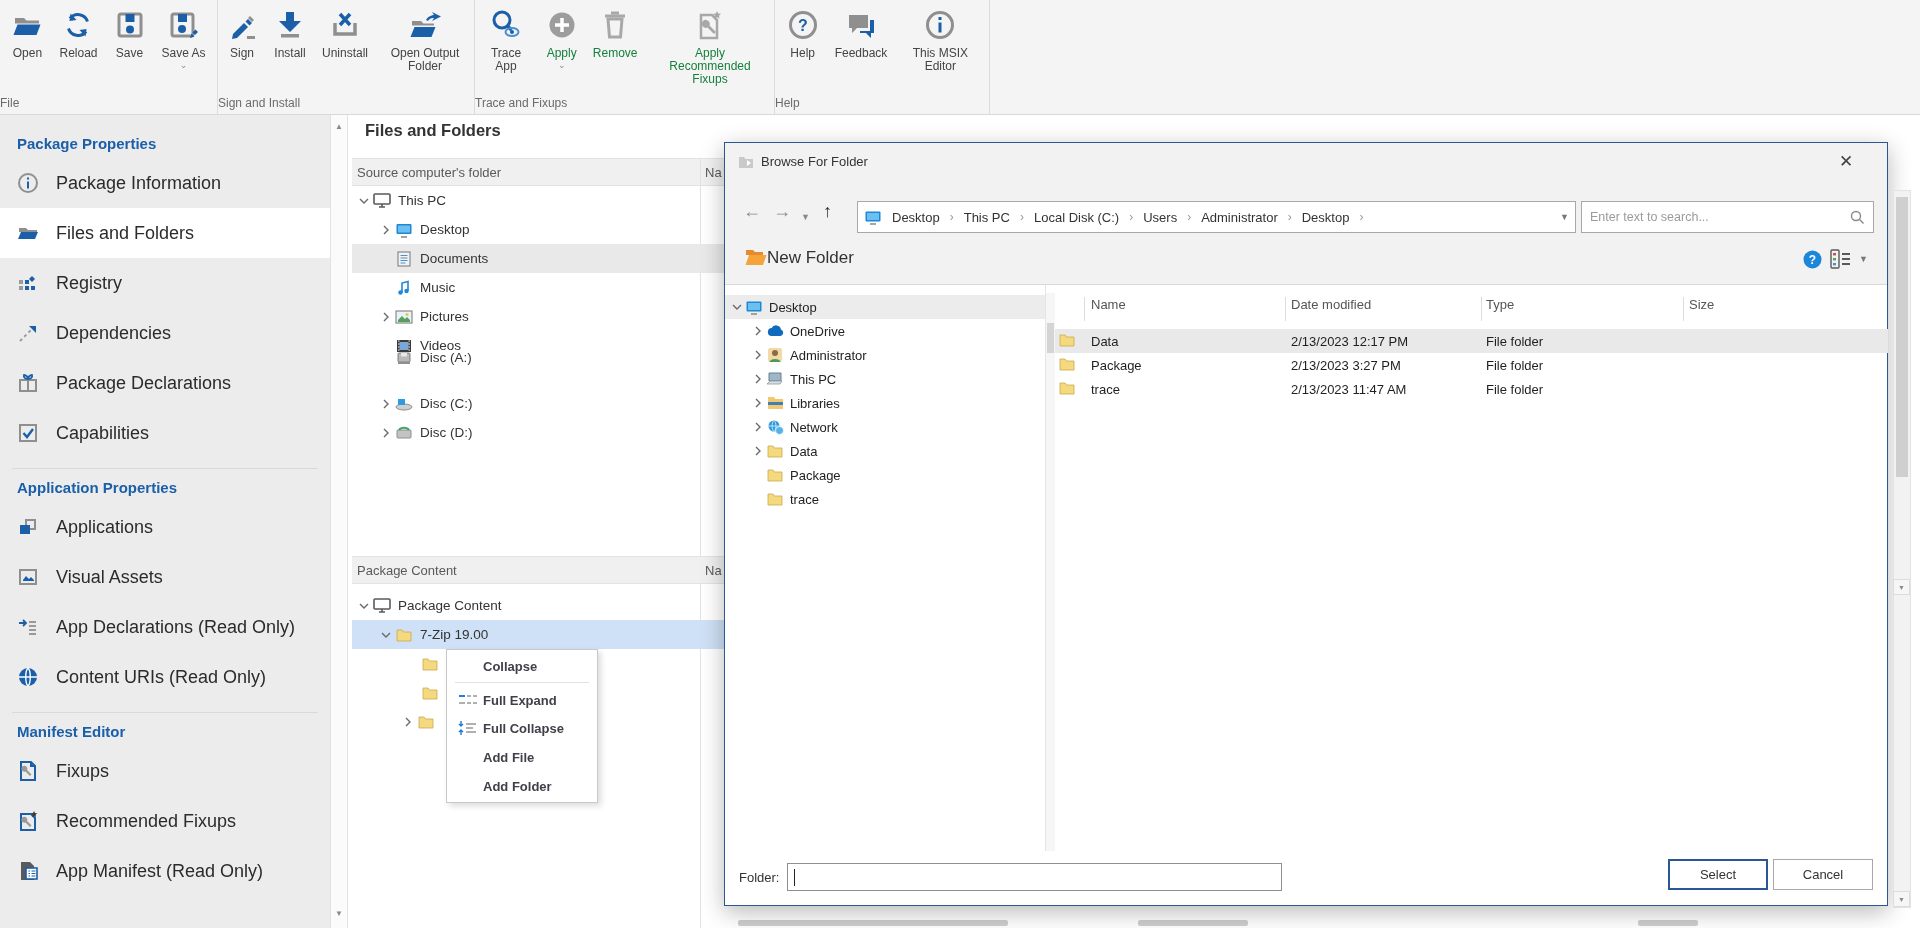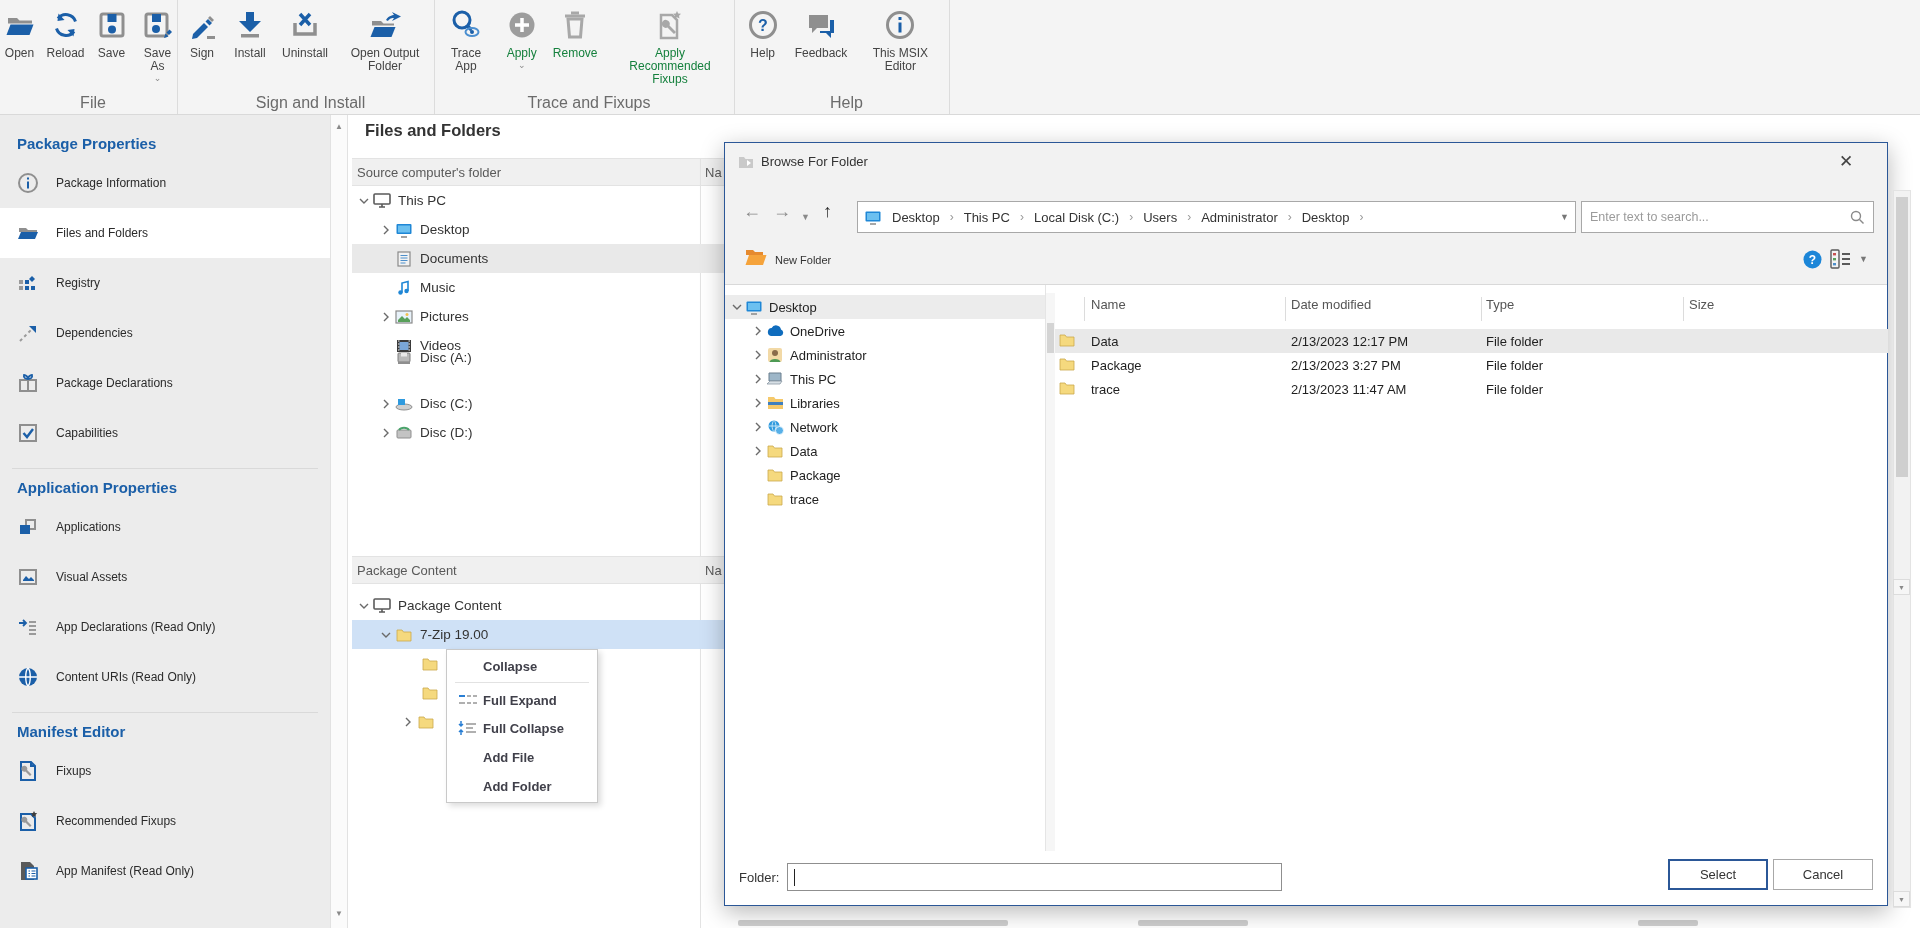--- a/index.html
+++ b/index.html
@@ -11,29 +11,29 @@
   
   .ribbon{position:absolute;left:0;top:0;width:1920px;height:115px;background:#f4f4f4;border-bottom:1px solid #d9d9d9;display:flex;}
   .rgroup{position:relative;height:100%;border-right:1px solid #dcdcdc;display:flex;flex-direction:column;}
   .rgroup:last-child{border-right:none;}
   .ritems{flex:1;display:flex;justify-content:center;align-items:flex-start;padding-top:7px;gap:2px;}
   .ritem{display:flex;flex-direction:column;align-items:center;padding:0 7px;min-width:44px;cursor:default;}
   .ritem .ricon{height:36px;display:flex;align-items:center;justify-content:center;}
   .ritem .rlabel{font-size:12px;color:#444;text-align:center;line-height:13px;margin-top:4px;white-space:pre-line;}
   .ritem.disabled .rlabel{color:#15803d;}
   .rchev{font-size:9px;color:#8a8a8a;line-height:8px;margin-top:1px;}
-  .rgrouplabel{height:18px;font-size:16px;color:#6b6b6b;text-align:center;line-height:14px;margin-left:9px;}
+  .rgrouplabel{height:18px;font-size:12px;color:#6b6b6b;line-height:14px;}
 
   
   .sidebar{position:absolute;left:0;top:115px;width:330px;height:813px;background:#ececec;overflow:hidden;}
   .sb-head{font-size:15px;font-weight:bold;color:#1b5fa8;margin:20px 0 6px 17px;}
   .sb-item{position:relative;height:50px;display:flex;align-items:center;cursor:default;}
   .sb-item.sel{background:#fff;}
   .sb-item .sicon{width:22px;margin-left:17px;display:flex;justify-content:center;}
-  .sb-item .slabel{margin-left:17px;font-size:12px;color:#2b2b2b;}
+  .sb-item .slabel{margin-left:17px;font-size:18px;color:#2b2b2b;}
   .sb-div{height:1px;background:#d9d9d9;margin:10px 12px;}
 
   
   .vsb{position:absolute;left:330px;top:115px;width:18px;height:813px;background:#fbfbfb;border-left:1px solid #e2e2e2;border-right:1px solid #e2e2e2;}
   .vsb .arr{position:absolute;left:0;width:16px;height:17px;color:#8a8a8a;font-size:8px;text-align:center;line-height:17px;}
 
   
   .main{position:absolute;left:348px;top:115px;width:1572px;height:813px;background:#fff;}
   .main-title{position:absolute;left:17px;top:6px;font-size:16.5px;font-weight:bold;color:#333;}
   .panel-head{position:absolute;left:4px;width:548px;height:28px;background:#f0f0f0;border-top:1px solid #e3e3e3;border-bottom:1px solid #e3e3e3;font-size:13px;color:#595959;line-height:27px;padding-left:5px;}
@@ -86,21 +86,21 @@
 
   .smudge{position:absolute;height:6px;background:#bdbdbd;border-radius:2px;opacity:.75;}
 </style>
 </head>
 <body>
 
 <div class="screen">
 
   <div class="ribbon">
 
-    <div class="rgroup" style="width:178px">
+    <div class="rgroup" style="width:218px">
       <div class="ritems">
         <div class="ritem">
           <span class="ricon">
               <svg width="32" height="32" viewBox="0 0 32 32">
                 <path d="M4 9h9l2.5 2.5H28v3H4z" fill="#8f8f8f"></path>
                 <path d="M2.5 26 6.5 15.5h23L25.5 26z" fill="#1b5fa8"></path>
               </svg>
             </span>
           <span class="rlabel">Open</span>
         </div>
@@ -682,21 +682,21 @@
     <div class="searchbox">
       <span class="ph">Enter text to search...</span>
       <span style="margin-right:8px;display:flex">
           <svg width="15" height="15" viewBox="0 0 15 15">
             <circle cx="6" cy="6" r="4.5" fill="none" stroke="#8a8a8a" stroke-width="1.4"></circle>
             <path d="M9.5 9.5 13.5 13.5" stroke="#8a8a8a" stroke-width="1.4"></path>
           </svg>
         </span>
     </div>
 
-    <div class="abs" style="left:20px;top:105px;display:flex;align-items:flex-end;gap:8px;font-size:11px;color:#333">
+    <div class="abs" style="left:20px;top:105px;display:flex;align-items:flex-start;font-size:17px;color:#333">
       <span style="display:flex">
           <svg width="22" height="18" viewBox="0 0 22 18">
             <path d="M1 2h7l2 2h8v3H1z" fill="#e68a2e"></path>
             <path d="M0.5 17 4 7h17.5L18 17z" fill="#f5a33b"></path>
           </svg>
         </span>
       <span>New Folder</span>
     </div>
     <div class="abs" style="left:1078px;top:107px"><svg width="19" height="19" viewBox="0 0 19 19">
           <circle cx="9.5" cy="9.5" r="9" fill="#1c86d8"></circle>

